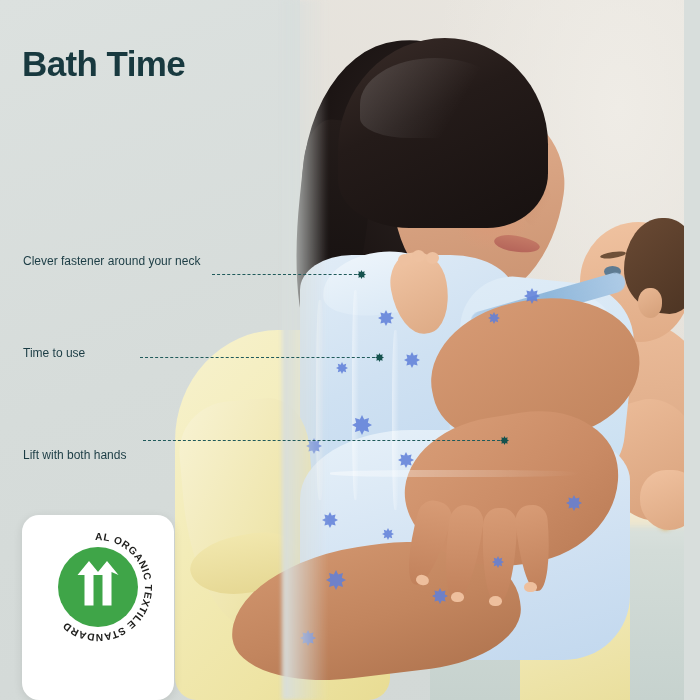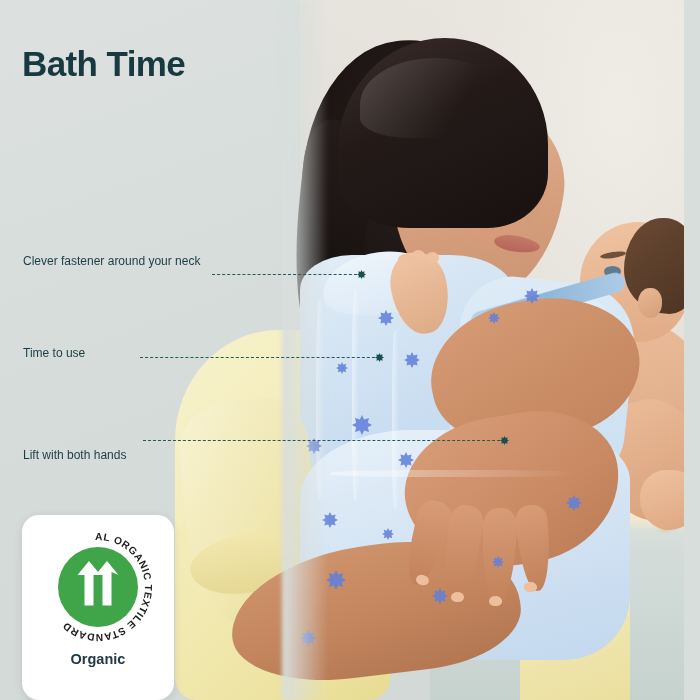--- a/index.html
+++ b/index.html
@@ -462,17 +462,16 @@
         </g>
         <text font-family="'Liberation Sans',sans-serif" font-size="10.2" font-weight="700" fill="#1d1d1b" letter-spacing="0.6">
           <textPath href="#ringTop" startOffset="25%" text-anchor="middle">GLOBAL ORGANIC TEXTILE STANDARD</textPath>
         </text>
         <text font-family="'Liberation Sans',sans-serif" font-size="10.8" font-weight="700" fill="#1d1d1b" letter-spacing="1.2">
           <textPath href="#ringBot" startOffset="25%" text-anchor="middle">· GOTS ·</textPath>
         </text>
       </svg>
     </div>
     <div class="badge-caption">
-      <div>Organic</div>
     </div>
   </div>
 
 </div>
 
 </body></html>

